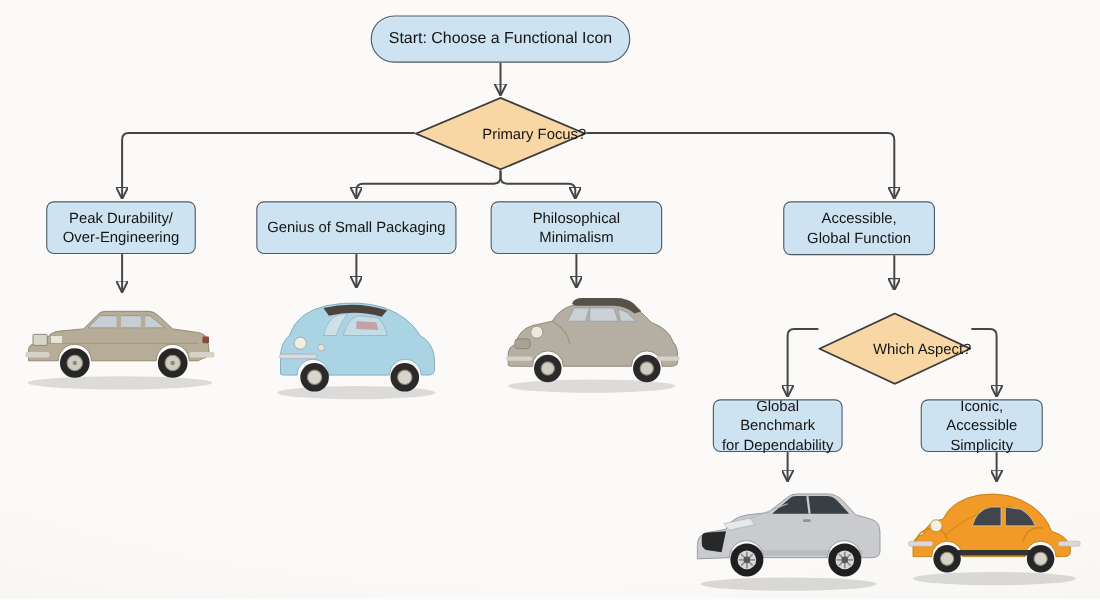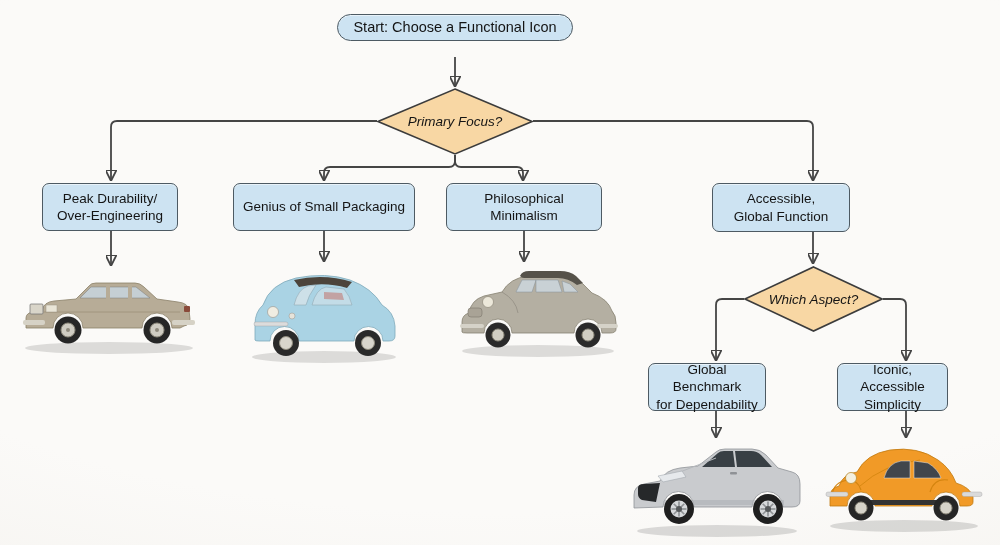--- a/index.html
+++ b/index.html
@@ -16,21 +16,21 @@
     position:absolute;box-sizing:border-box;
     background:var(--node-fill,#cde3f2);
     border:1.6px solid var(--node-border,#4d5a63);
     border-radius:7px;
     box-shadow:inset 0 1px 0 rgba(255,255,255,.55);
     display:flex;align-items:center;justify-content:center;
     text-align:center;font-size:13.5px;line-height:1.28;
     white-space:pre-line;padding:2px 5px;
   }
   .start-node{border-radius:22px;font-size:14.5px;}
-  .decision{position:absolute;display:flex;align-items:center;justify-content:center;font-style:italic;}
+  .decision{position:absolute;display:flex;align-items:center;justify-content:flex-end;}
   .decision svg{position:absolute;left:0;top:0;width:100%;height:100%;}
   .decision svg polygon{fill:var(--decision-fill,#f8d7a4);stroke:var(--decision-border,#3c3c3c);stroke-width:1.6;}
   .decision .lbl{position:relative;z-index:1;font-size:13.5px;text-align:center;}
   .car{position:absolute;}
 </style>
 </head>
 <body>
 
 <div class="stage">
 
@@ -48,40 +48,40 @@
     <path d="M813,232 L813,262" marker-end="url(#arrow)"></path>
     <path d="M744,299 L722,299 Q716,299 716,305 L716,359" marker-end="url(#arrow)"></path>
     <path d="M883,299 L900,299 Q906,299 906,305 L906,359" marker-end="url(#arrow)"></path>
     <path d="M111,231 L111,264" marker-end="url(#arrow)"></path>
     <path d="M324,231 L324,260" marker-end="url(#arrow)"></path>
     <path d="M524,231 L524,260" marker-end="url(#arrow)"></path>
     <path d="M716,411 L716,436" marker-end="url(#arrow)"></path>
     <path d="M906,411 L906,436" marker-end="url(#arrow)"></path>
   </svg>
 
-  <div class="node start-node" style="left:337px;top:14px;width:236px;height:27px;">Start: Choose a Functional Icon</div>
+  <div class="node start-node" style="left:337px;top:14px;width:236px;height:43px;">Start: Choose a Functional Icon</div>
 
   <div class="decision" style="left:377px;top:88px;width:156px;height:67px;">
     <svg viewBox="0 0 156 67" preserveAspectRatio="none">
       <polygon points="78,1 155,33.5 78,66 1,33.5"></polygon>
     </svg>
     <div class="lbl">Primary Focus?</div>
   </div>
 
   <div class="node" style="left:42px;top:183px;width:136px;height:48px;">Peak Durability/
 Over-Engineering</div>
 
   <div class="node" style="left:233px;top:183px;width:182px;height:48px;">Genius of Small Packaging</div>
 
   <div class="node" style="left:446px;top:183px;width:156px;height:48px;">Philosophical Minimalism</div>
 
   <div class="node" style="left:712px;top:183px;width:138px;height:49px;">Accessible,
 Global Function</div>
 
-  <div class="decision" style="left:744px;top:266px;width:139px;height:66px;">
+  <div class="decision" style="left:744px;top:284px;width:139px;height:66px;">
     <svg viewBox="0 0 139 66" preserveAspectRatio="none">
       <polygon points="69.5,1 138,33 69.5,65 1,33"></polygon>
     </svg>
     <div class="lbl">Which Aspect?</div>
   </div>
 
   <div class="node" style="left:648px;top:363px;width:118px;height:48px;">Global Benchmark
 for Dependability</div>
 
   <div class="node" style="left:837px;top:363px;width:111px;height:48px;">Iconic, Accessible

